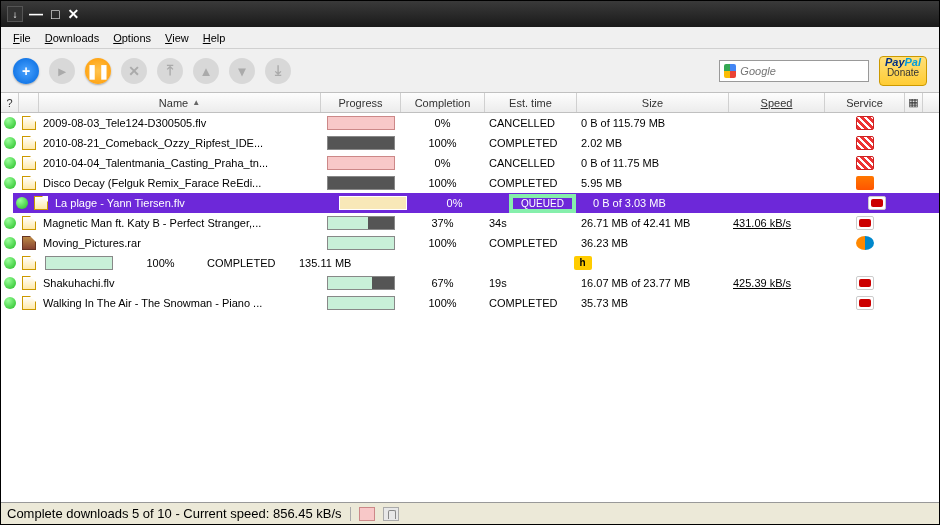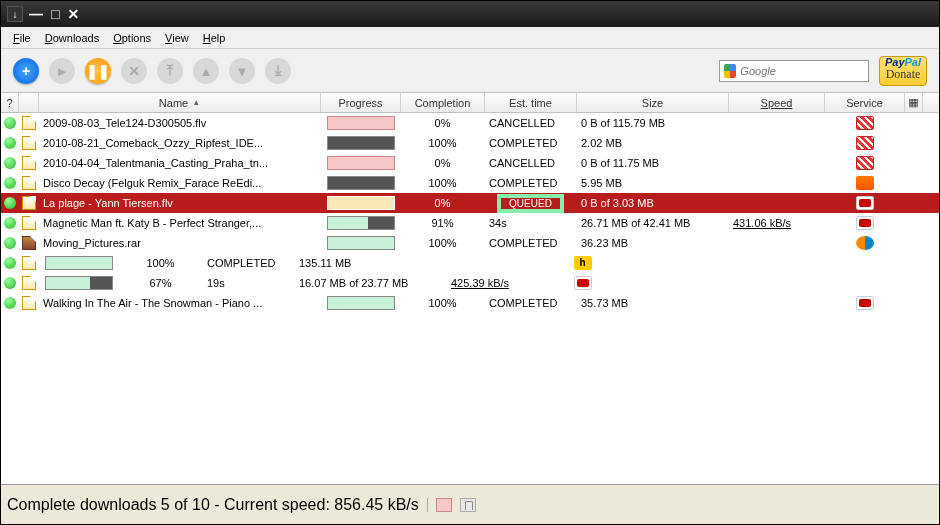--- a/index.html
+++ b/index.html
@@ -20,40 +20,40 @@
 .tb-add { background: radial-gradient(#4aa3ff,#0066dd); color: #fff; cursor: pointer; box-shadow: 0 1px 2px rgba(0,0,0,.3); }
 .tb-pause { background: radial-gradient(#ffc34d,#ff9900); color: #fff; cursor: pointer; box-shadow: 0 1px 2px rgba(0,0,0,.3); }
 .tb-disabled { background: #d8d8d8; color: #aaa; }
 .tb-spacer { flex: 1; }
 .search-box { display: flex; align-items: center; border: 1px solid #999; background: #fff; height: 22px; padding: 0 4px; width: 150px; }
 .search-box .gicon { width:14px; height:14px; display:inline-block; background: conic-gradient(#4285f4 0 25%, #ea4335 0 50%, #fbbc05 0 75%, #34a853 0 100%); border-radius:2px; margin-right:4px;}
 .search-box input { border: none; outline: none; font-size: 11px; font-style: italic; color: #888; width: 100%; }
 .paypal { display: flex; flex-direction: column; align-items: center; background: linear-gradient(#ffe07a,#ffcc33); border: 1px solid #cc9900; border-radius: 4px; width: 48px; height: 30px; font-size: 9px; cursor:pointer; }
 .paypal b { color: #003087; font-style: italic; font-size:11px; line-height:1; }
 .paypal b i { color:#009cde; font-style:italic;}
-.paypal small { font-size:12px; color:#333; line-height:1;font-family:Liberation Serif, serif;}
+.paypal small { font-size:10px; color:#333; line-height:1;}
 
 .table-head { display: flex; background: linear-gradient(#fdfdfd,#ececec); border-bottom: 1px solid #c0c0c0; height: 20px; font-size: 11px; }
 .th { border-right: 1px solid #d0d0d0; display: flex; align-items: center; justify-content: center; color:#333; position:relative; }
 .th .sort { font-size:8px; margin-left:4px; color:#666;}
 
 .col-q { width: 18px; }
 .col-ico { width: 20px; }
 .col-name { width: 282px; text-align: center; }
 .col-prog { width: 80px; }
 .col-comp { width: 84px; }
 .col-est { width: 92px; }
 .col-size { width: 152px; }
 .col-speed { width: 96px; text-decoration: underline; }
 .col-svc { width: 80px; }
 .col-opt { width: 18px; }
 
 .rows { }
 .row { display: flex; height: 20px; align-items: center; font-size: 11px; }
-.row.sel { background: #b91c1c; color: #fff; }
+.row.sel { background: #6d28d9; color: #fff; margin-left: 12px; }
 .row .cell { border-right: 1px solid transparent; display: flex; align-items: center; overflow: hidden; white-space: nowrap; }
 .cell.center { justify-content: center; }
 .cell.left { padding-left: 4px; }
 
 .status-dot { width: 12px; height: 12px; border-radius: 50%; background: radial-gradient(circle at 35% 30%, #9f9, #2b2); margin: 0 auto; }
 .file-ico { width: 14px; height: 14px; border: 1px solid #c90; background: linear-gradient(#fff,#ffe9a8); margin: 0 auto; position:relative; }
 .file-ico::after { content:''; position:absolute; right:-1px; top:-1px; border:3px solid transparent; border-top-color:#fff; border-right-color:#fff; }
 .file-ico.rar { background: linear-gradient(#b84, #843); border-color:#632; }
 
 .pbar { width: 68px; height: 14px; border: 1px solid #888; background: #555; margin: 0 auto; position: relative; }
@@ -65,21 +65,21 @@
 .est-boxed { border:4px solid #86efac; padding:0 8px; font-size:10px;}
 
 .svc { width: 18px; height: 14px; margin: 0 auto; border-radius:2px; }
 .svc.red { background: repeating-linear-gradient(45deg,#e33,#e33 3px,#fff 3px,#fff 5px); border:1px solid #c22;}
 .svc.sc { background: linear-gradient(#ff7700,#ff5500); }
 .svc.yt { background: #fff; border:1px solid #ccc; position:relative; }
 .svc.yt::after{ content:''; position:absolute; inset:2px; background:#c00; border-radius:2px;}
 .svc.swirl { background: conic-gradient(#08c 0 50%, #f80 0 100%); border-radius:50%; }
 .svc.h { background: #fc0; color:#000; font-weight:bold; font-size:10px; text-align:center; line-height:14px; }
 
-.statusbar { position: absolute; bottom: 0; left: 0; right: 0; height: 40px; background: #ece9d8; border-top: 1px solid #999; display: flex; align-items: center; padding: 0 6px; font-size: 16px; gap: 8px; }
+.statusbar { position: absolute; bottom: 0; left: 0; right: 0; height: 22px; background: #ece9d8; border-top: 1px solid #999; display: flex; align-items: center; padding: 0 6px; font-size: 13px; gap: 8px; }
 .statusbar .sb-ico { width:16px; height:14px; background:#f8c8c8; border:1px solid #c88; }
 .statusbar .sb-ico2 { width:16px; height:14px; background:#e8e8e8; border:1px solid #aaa; position:relative;}
 .statusbar .sb-ico2::after{content:'';position:absolute;left:4px;top:2px;width:6px;height:8px;border:1px solid #888;border-radius:2px 2px 0 0; border-bottom:none;}
 </style>
 </head>
 <body>
 
 <div class="titlebar">
   <div class="titlebar-icon">↓</div>
   <div class="titlebar-btns">
@@ -250,21 +250,21 @@
       </div>
       <div class="cell col-ico center">
         <div class="file-ico "></div>
       </div>
       <div class="cell col-name left">Magnetic Man ft. Katy B - Perfect Stranger,...</div>
       <div class="cell col-prog center">
         <div class="pbar">
           <div class="pfill" style="width:62%"></div>
         </div>
       </div>
-      <div class="cell col-comp center">91%</div>
+      <div class="cell col-comp center">37%</div>
       <div class="cell col-est left">
         <span>34s</span>
       </div>
       <div class="cell col-size left">26.71 MB of 42.41 MB</div>
       <div class="cell col-speed left">431.06 kB/s</div>
       <div class="cell col-svc center">
         <div class="svc yt"></div>
       </div>
       <div class="cell col-opt"></div>
     </div>
@@ -315,20 +315,21 @@
       </div>
       <div class="cell col-opt"></div>
     </div>
     <div class="row">
       <div class="cell col-q center">
         <div class="status-dot"></div>
       </div>
       <div class="cell col-ico center">
         <div class="file-ico "></div>
       </div>
+      <div class="cell col-name left">Shakuhachi.flv</div>
       <div class="cell col-prog center">
         <div class="pbar">
           <div class="pfill" style="width:67%"></div>
         </div>
       </div>
       <div class="cell col-comp center">67%</div>
       <div class="cell col-est left">
         <span>19s</span>
       </div>
       <div class="cell col-size left">16.07 MB of 23.77 MB</div>

